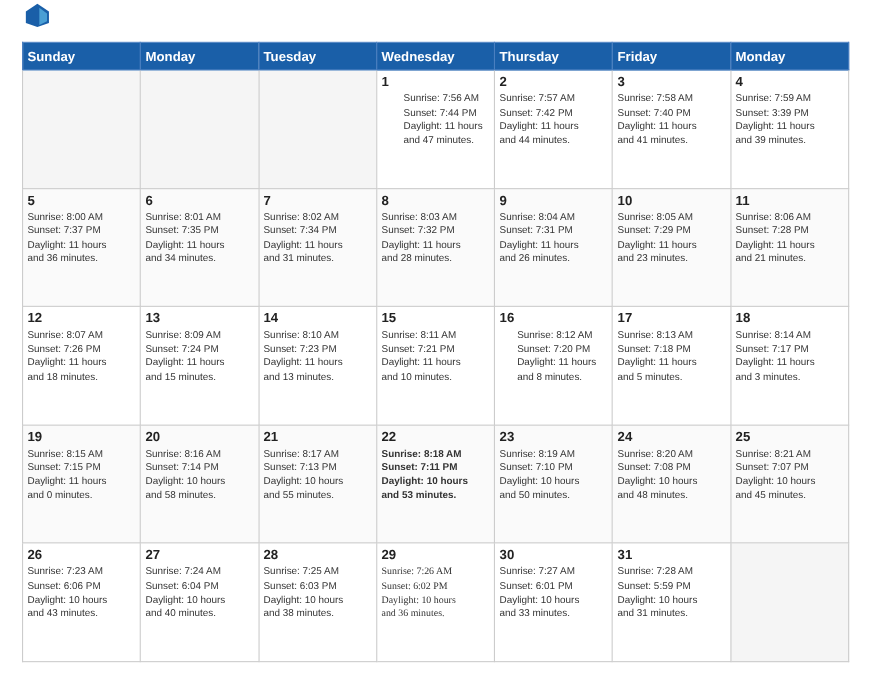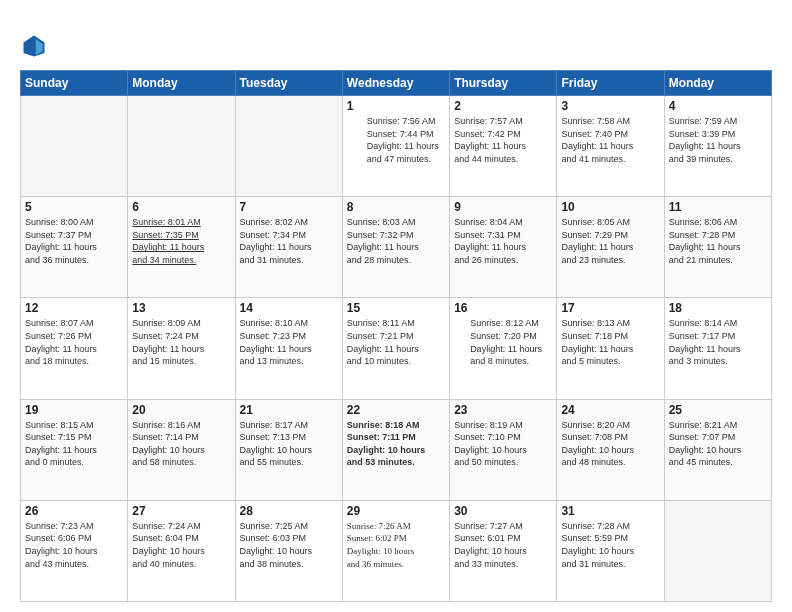--- a/index.html
+++ b/index.html
@@ -6,21 +6,21 @@
     body {
       width: 792px;
       height: 612px;
       font-family: Arial, sans-serif;
       background: #fff;
       overflow: hidden;
     }
     .page {
       width: 792px;
       height: 612px;
-      padding: 32px 20px 10px 20px;
+      padding: 0 20px 10px 20px;
       display: flex;
       flex-direction: column;
     }
     .header {
       display: flex;
       justify-content: space-between;
       align-items: flex-start;
       margin-bottom: 10px;
     }
     .logo {
@@ -166,21 +166,21 @@
         <tr>
           <td>
             <span class="day-number">5</span>
             <div class="day-info" style="white-space: pre-line;">Sunrise: 8:00 AM
 Sunset: 7:37 PM
 Daylight: 11 hours
 and 36 minutes.</div>
           </td>
           <td>
             <span class="day-number">6</span>
-            <div class="day-info" style="white-space: pre-line; text-decoration: underline;">Sunrise: 8:01 AM
+            <div class="day-info" style="white-space: pre-line;">Sunrise: 8:01 AM
 Sunset: 7:35 PM
 Daylight: 11 hours
 and 34 minutes.</div>
           </td>
           <td>
             <span class="day-number">7</span>
             <div class="day-info" style="white-space: pre-line;">Sunrise: 8:02 AM
 Sunset: 7:34 PM
 Daylight: 11 hours
 and 31 minutes.</div>

